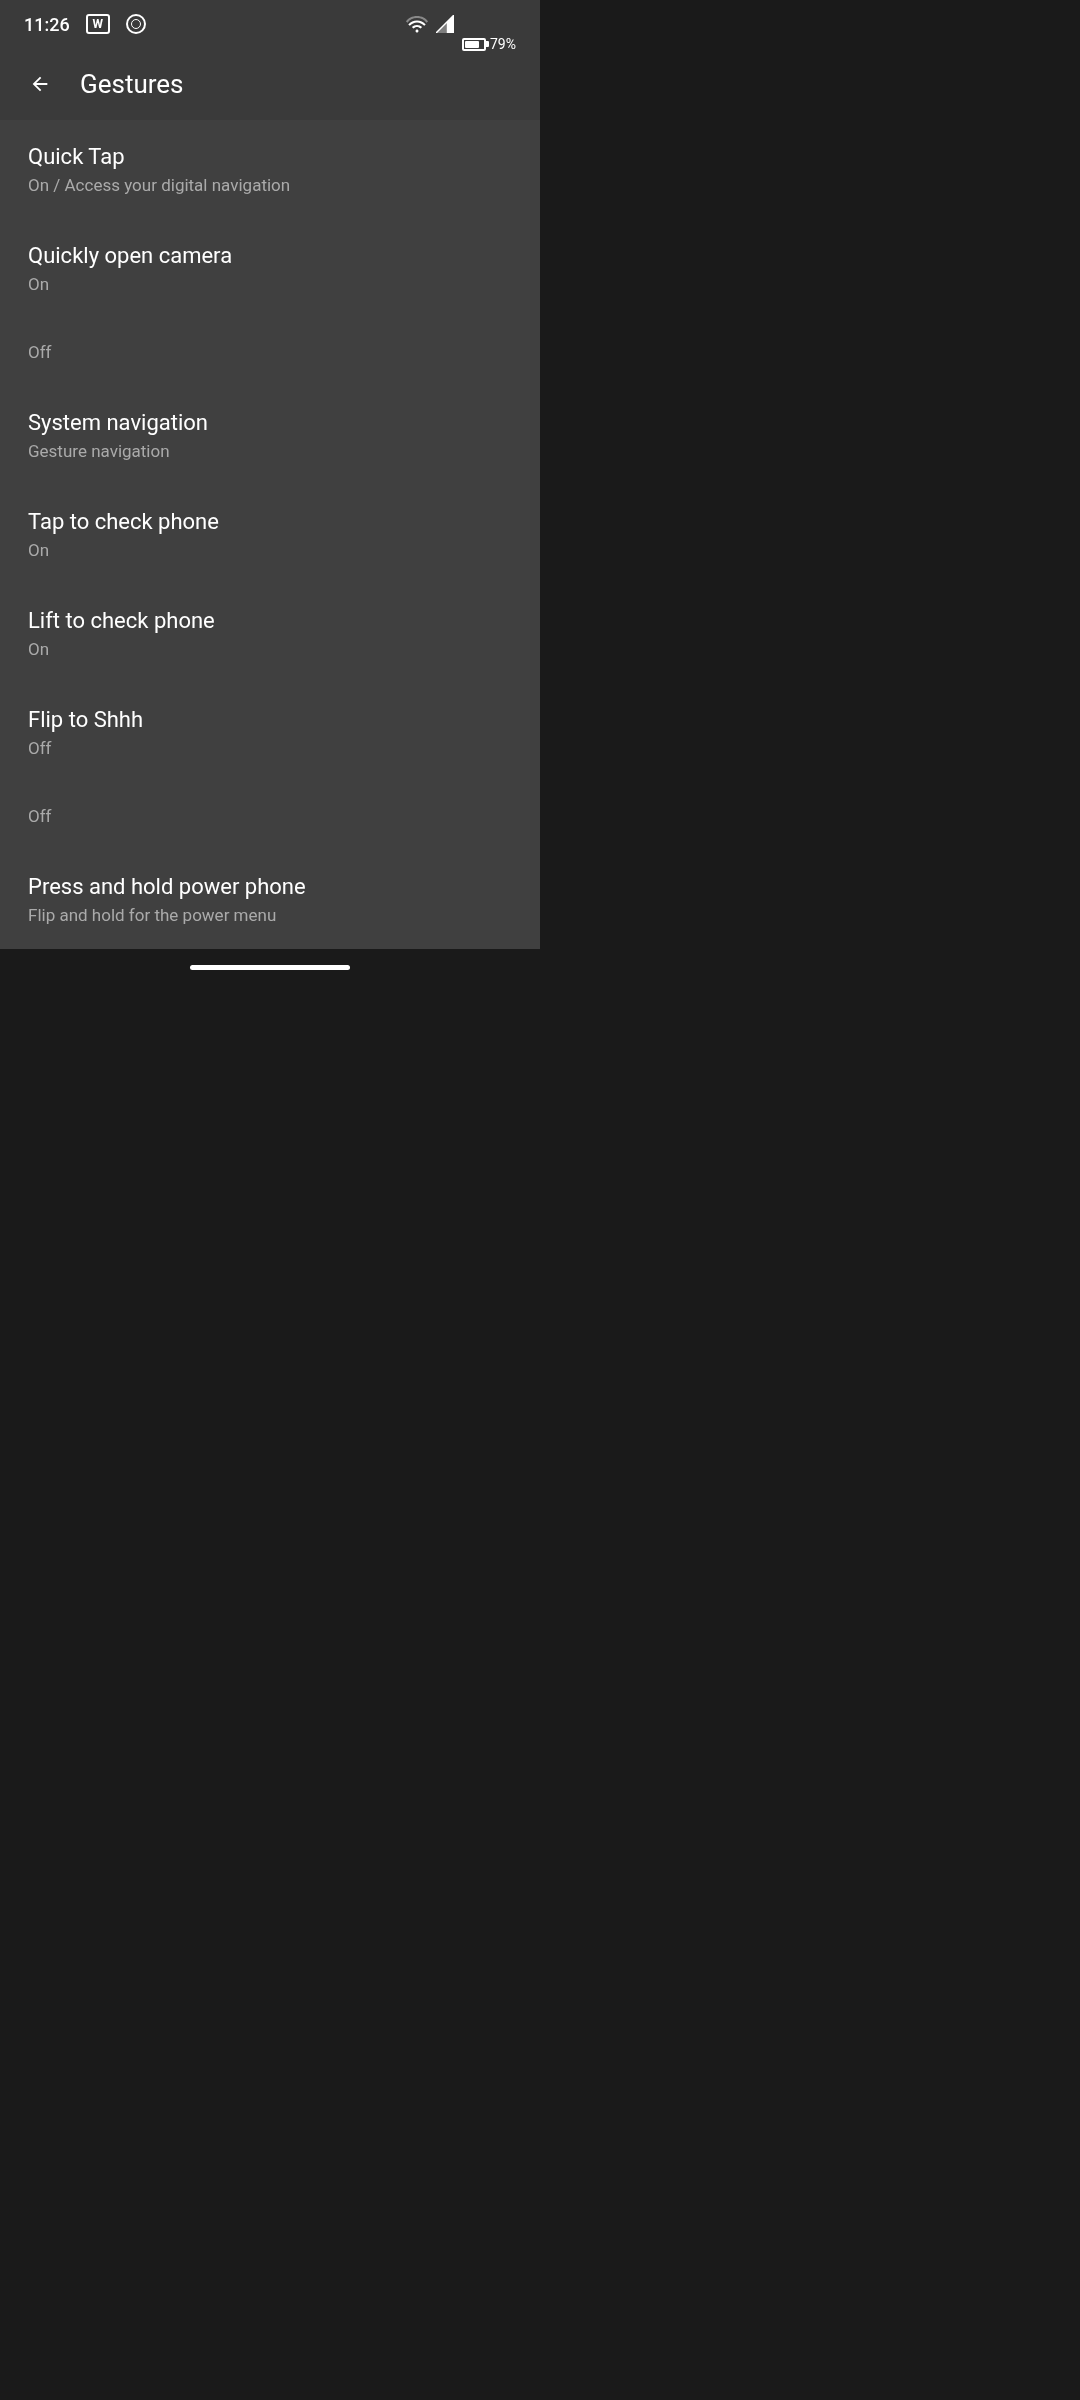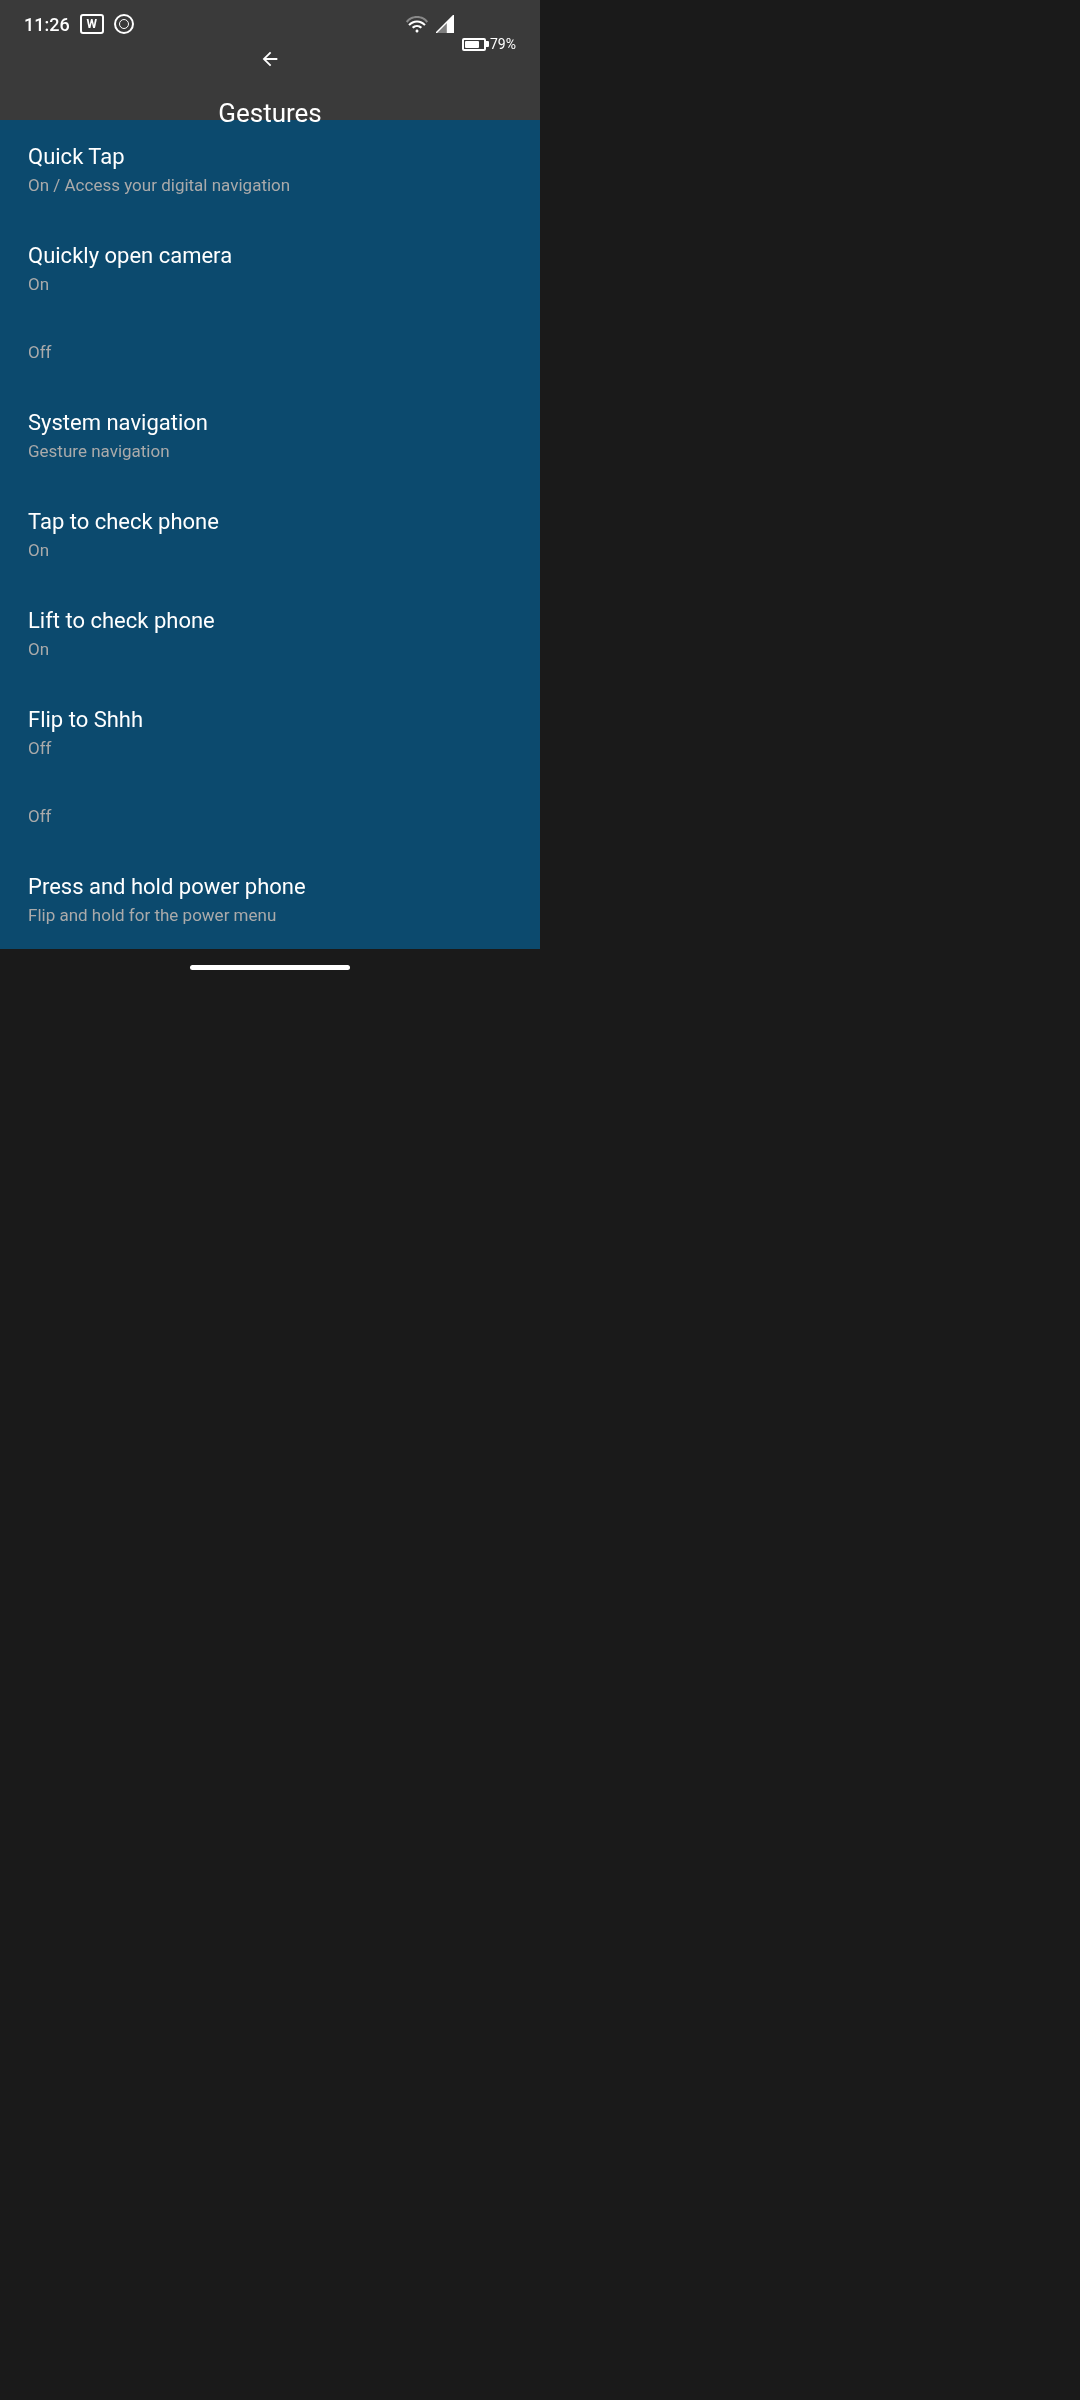--- a/index.html
+++ b/index.html
@@ -24,21 +24,21 @@
       height: 48px;
       display: flex;
       align-items: center;
       justify-content: space-between;
       padding: 0 24px;
     }
 
     .status-bar-left {
       display: flex;
       align-items: center;
-      gap: 10px;
+      gap: 16px;
     }
 
     .status-time {
       font-size: 18px;
       font-weight: 500;
       color: #ffffff;
     }
 
     .status-icon-w {
       width: 24px;
@@ -120,22 +120,21 @@
       font-weight: 400;
     }
 
     
     .header {
       background-color: #3a3a3a;
       height: 72px;
       display: flex;
       align-items: center;
       padding: 0 20px;
-      gap: 28px;
-      flex-direction: column;
+      gap: 20px;
     }
 
     .back-button {
       cursor: pointer;
       width: 40px;
       height: 40px;
       display: flex;
       align-items: center;
       justify-content: center;
     }
@@ -146,21 +145,21 @@
     }
 
     .header-title {
       font-size: 26px;
       font-weight: 400;
       color: #ffffff;
     }
 
     
     .settings-list {
-      background-color: #0c4a6e;
+      background-color: #404040;
     }
 
     .settings-item {
       padding: 24px 28px;
       border-bottom: none;
       cursor: pointer;
     }
 
     .settings-item-title {
       font-size: 22px;

